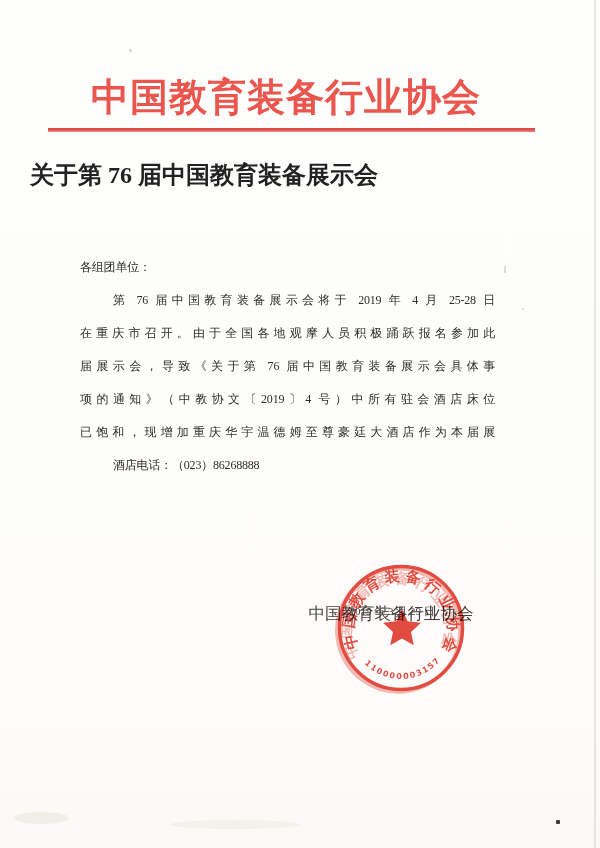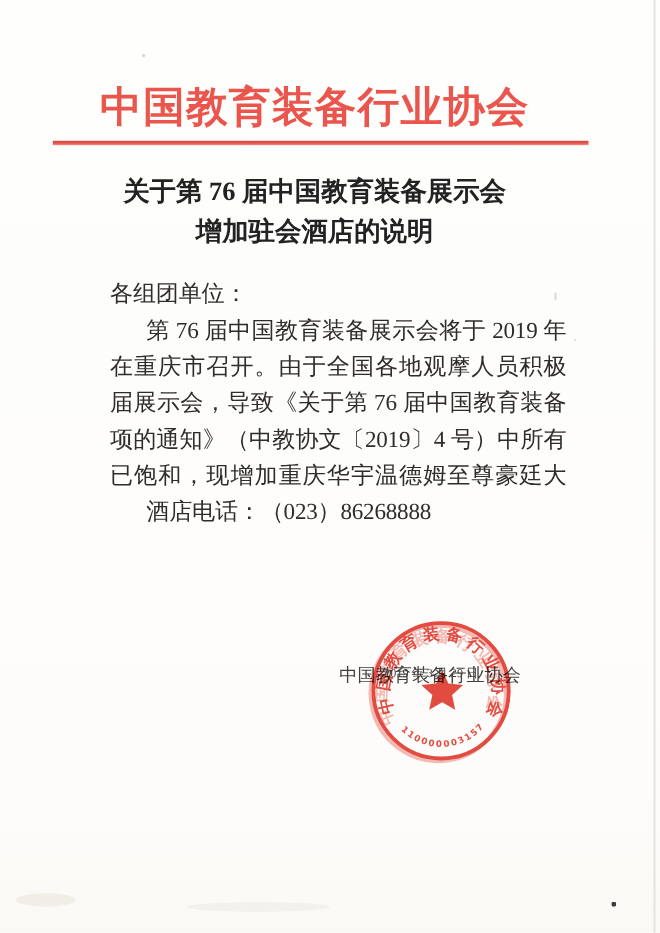--- a/index.html
+++ b/index.html
@@ -24,26 +24,26 @@
     font-size: 38px; font-weight: bold; letter-spacing: 1px;
     color: #ea564d;
     white-space: nowrap;
   }
   .letterhead-rule {
     position: absolute; left: 48px; top: 128px; width: 487px; height: 4px;
     background: linear-gradient(180deg, #d8463e 0%, #e4554c 55%, #f2938c 100%);
   }
   .doc-title {
     position: absolute; left: 30px; top: 157px; width: 512px;
-    text-align: center; color: #222;
+    text-align: left; color: #222;
     font-size: 24px; font-weight: bold; line-height: 36px;
   }
   .body-text {
     position: absolute; left: 80px; top: 251px; width: 415px;
-    color: #2e2d2b; font-size: 21px; margin-left: 20px;
+    color: #2e2d2b; font-size: 12px;
   }
   .line {
     height: 33px; line-height: 33px; white-space: nowrap;
     letter-spacing: -0.2px;
   }
   .line.just {
     white-space: normal;
     text-align: justify; text-align-last: justify;
     overflow: hidden;
   }
@@ -89,21 +89,20 @@
 <body>
 
 <div class="page">
 
   <div class="letterhead-name">中国教育装备行业协会</div>
 
   <div class="letterhead-rule"></div>
 
   <div class="doc-title">
     <div>关于第 76 届中国教育装备展示会</div>
-    <div>增加驻会酒店的说明</div>
   </div>
 
   <div class="body-text">
     <div class="line">各组团单位：</div>
     <div class="line just indent">第 76 届中国教育装备展示会将于 2019 年 4 月 25-28 日</div>
     <div class="line just">在重庆市召开。由于全国各地观摩人员积极踊跃报名参加此</div>
     <div class="line just">届展示会，导致《关于第 76 届中国教育装备展示会具体事</div>
     <div class="line just">项的通知》（中教协文〔2019〕4 号）中所有驻会酒店床位</div>
     <div class="line just">已饱和，现增加重庆华宇温德姆至尊豪廷大酒店作为本届展</div>
     <div class="line indent">酒店电话：（023）86268888</div>

